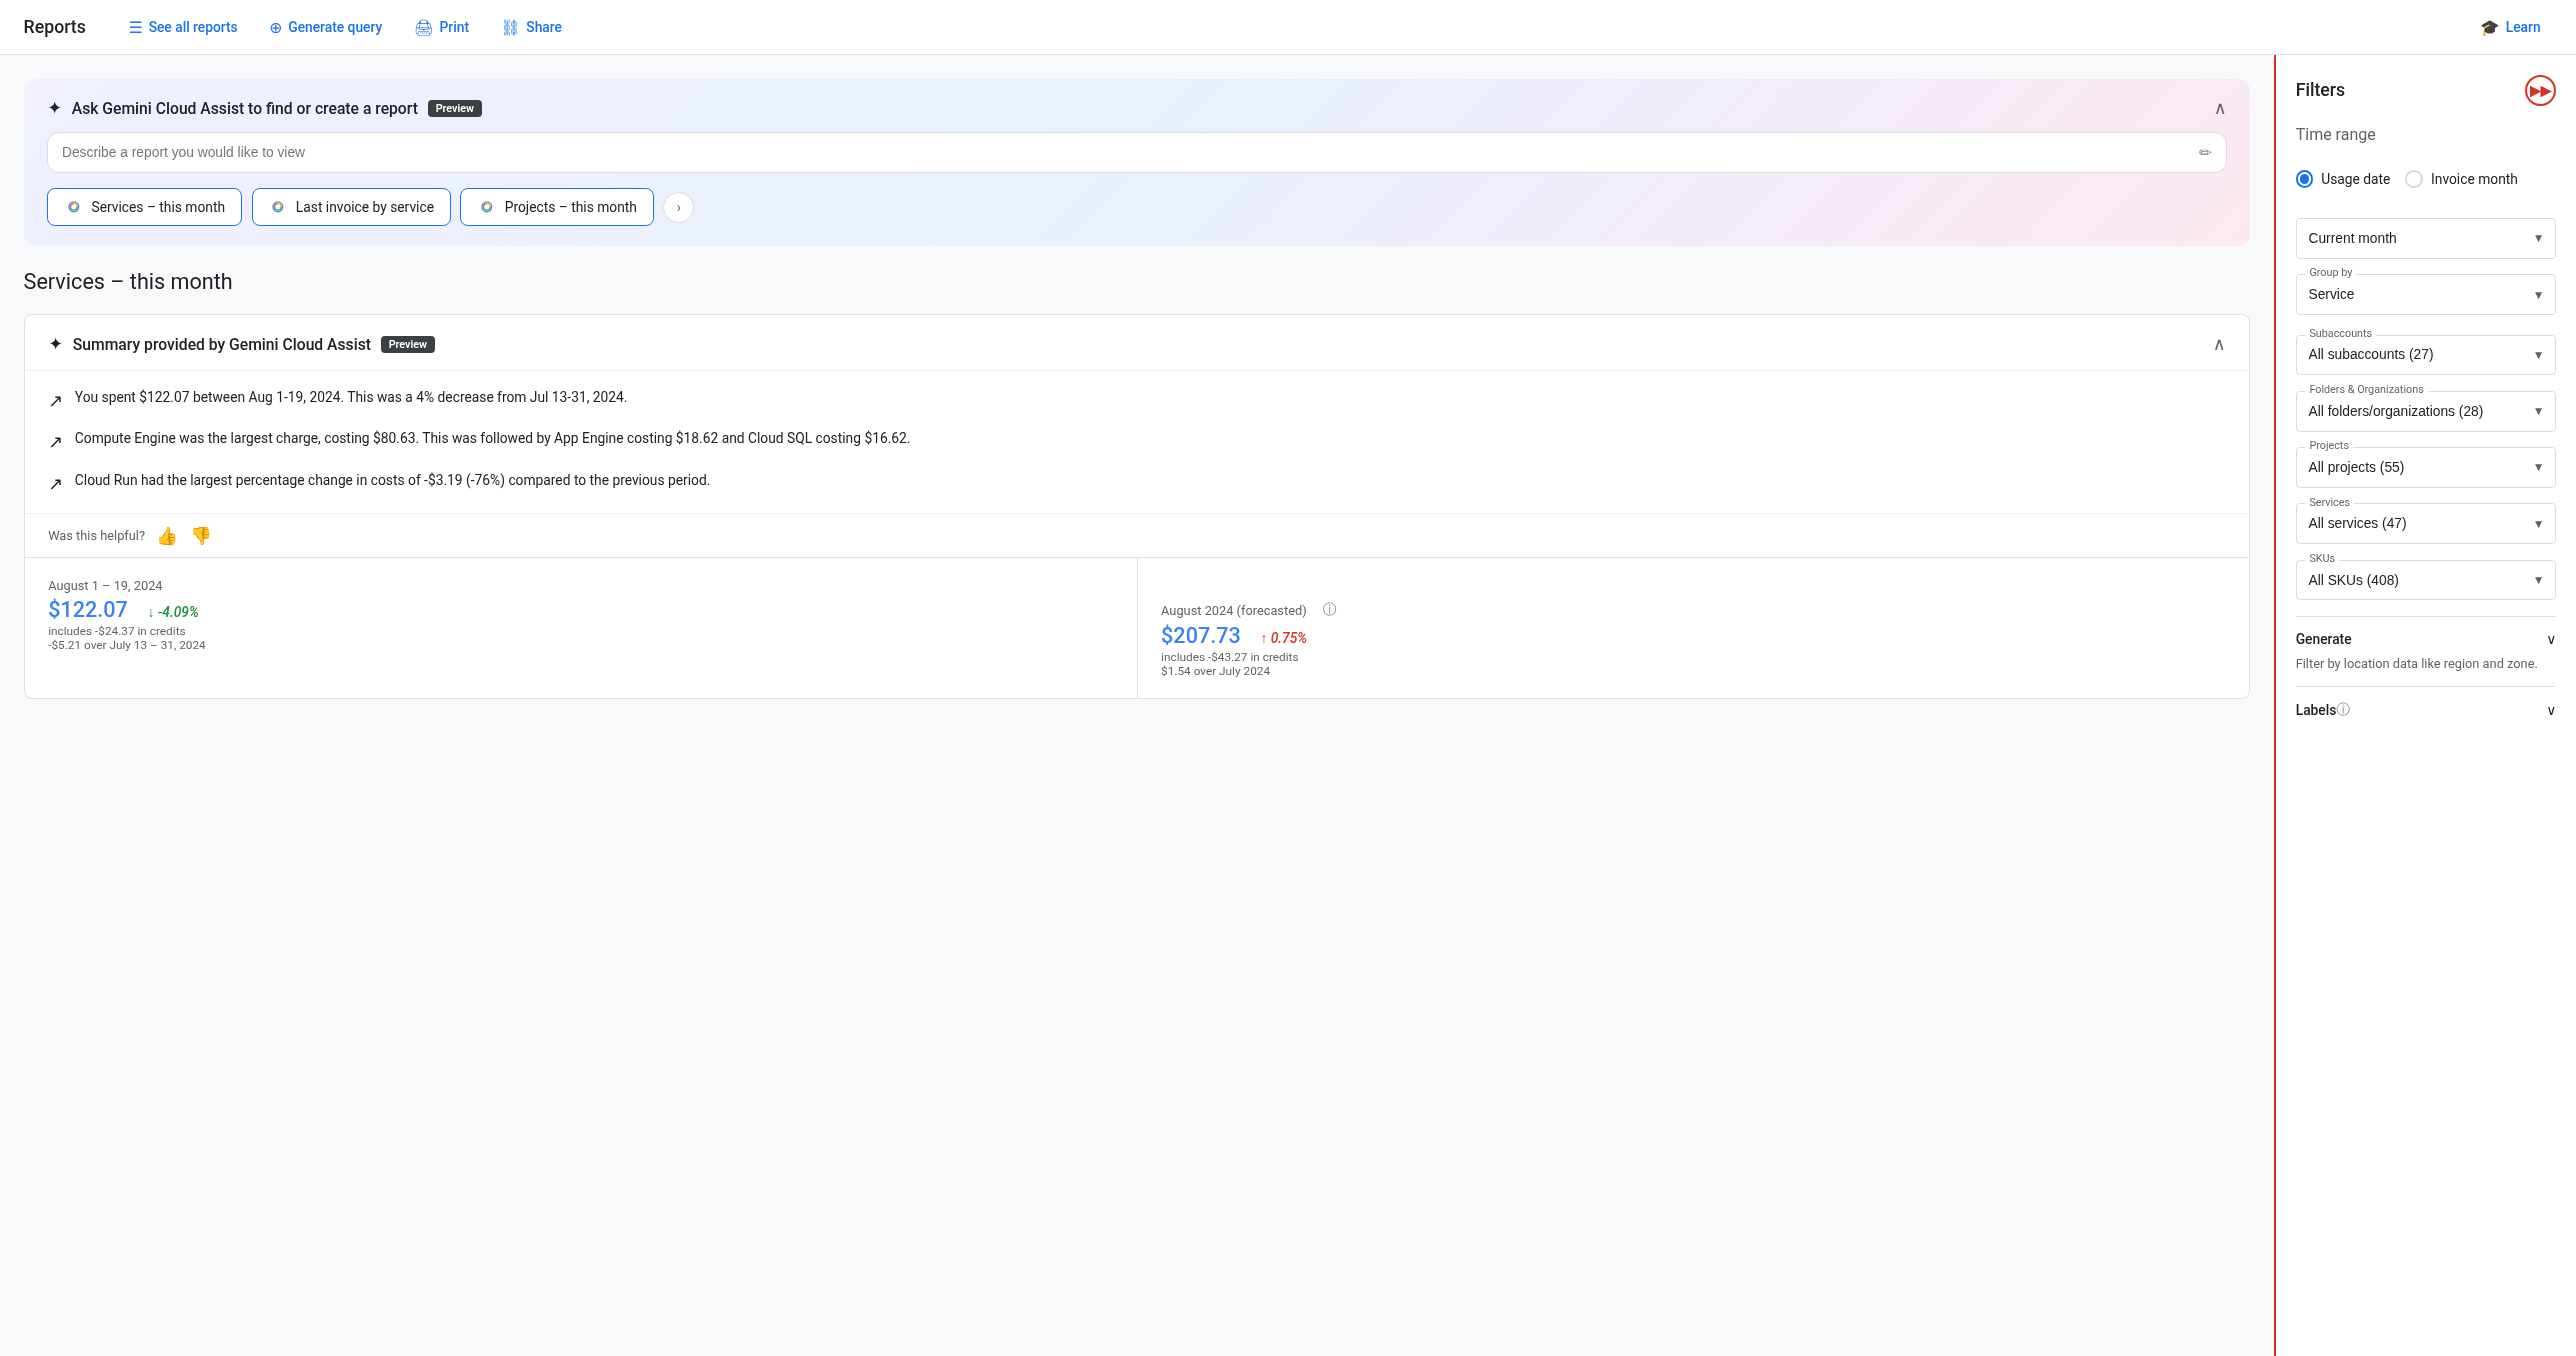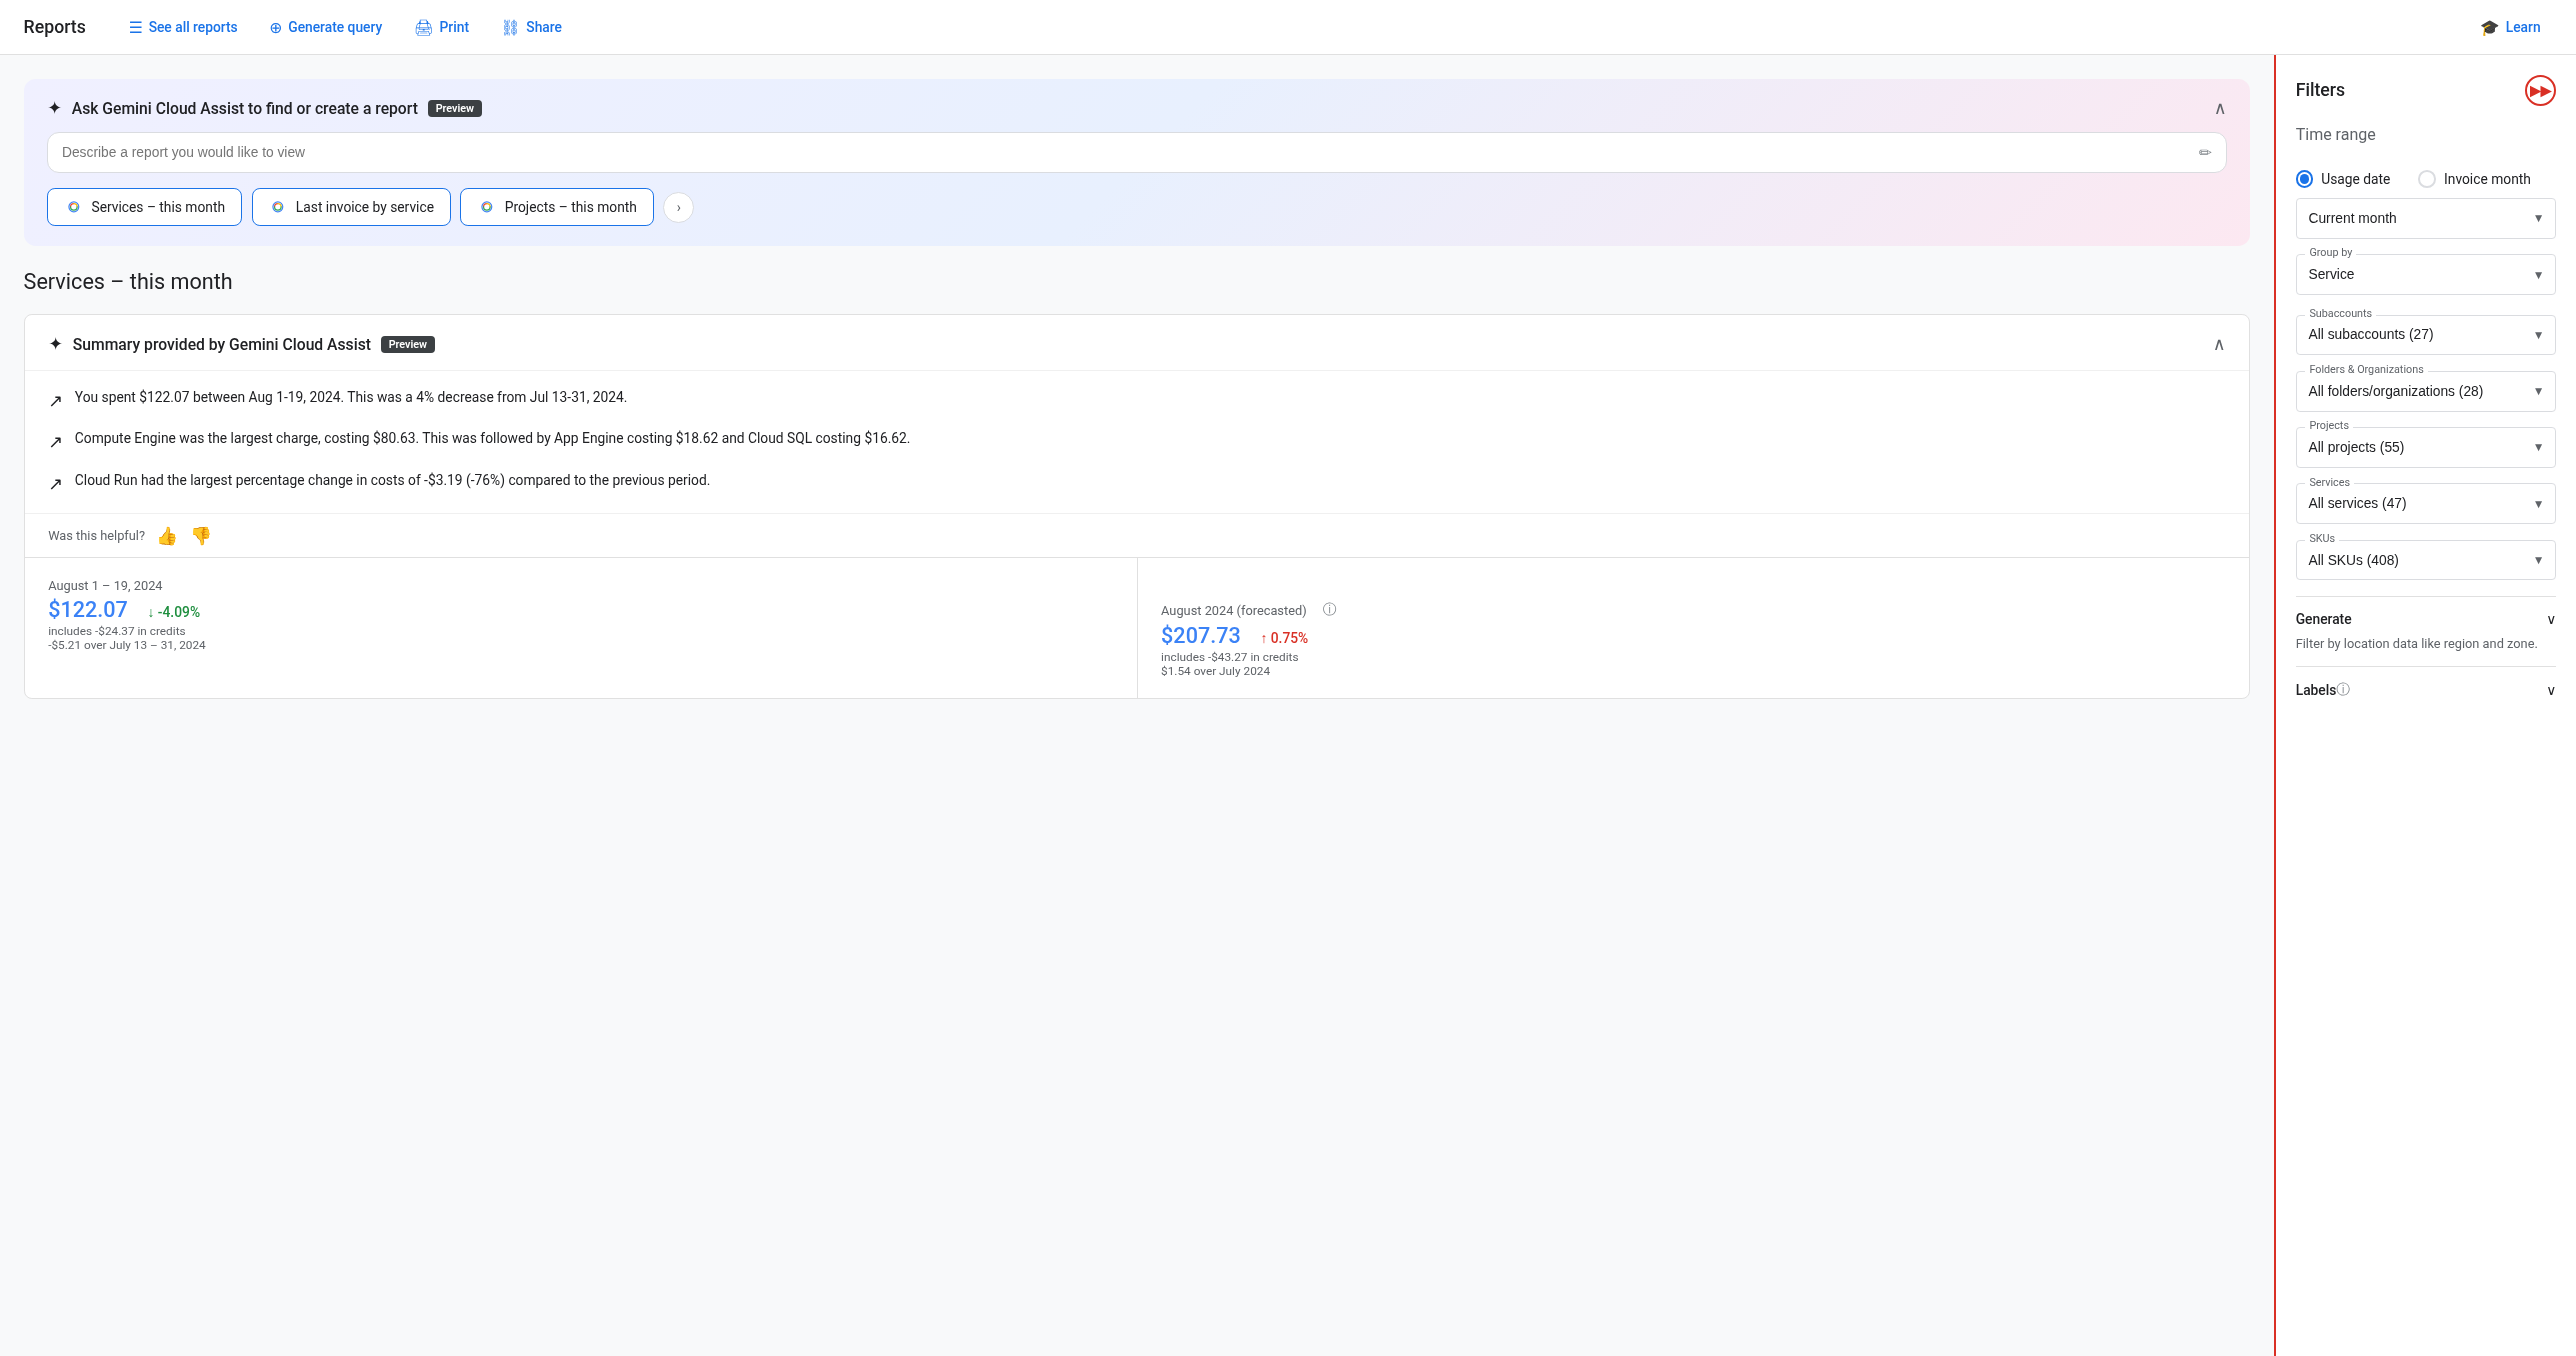--- a/index.html
+++ b/index.html
@@ -254,20 +254,21 @@
       margin-bottom: 2px;
     }
     .stat-sub {
       font-size: 11.8px;
       color: #5f6368;
     }
     .stat-change {
       font-size: 13.8px;
       font-weight: 500;
       margin-bottom: 2px;
+      font-style: italic;
     }
     .stat-change.down { color: #1e8e3e; }
     .stat-change.up { color: #d93025; }
     .stat-change-sub {
       font-size: 11.8px;
       color: #5f6368;
     }
     .stat-top-row {
       display: flex;
       align-items: baseline;
@@ -312,22 +313,22 @@
     .filter-section {
       margin-bottom: 19.7px;
     }
     .filter-section-label {
       font-size: 16px;
       color: #5f6368;
       margin-bottom: 26px;
     }
     .radio-group {
       display: flex;
-      gap: 28px;
-      margin-bottom: 10px;
+      gap: 15px;
+      margin-bottom: 30px;
     }
     .radio-option {
       display: flex;
       align-items: center;
       gap: 7.9px;
       cursor: pointer;
       font-size: 13.8px;
     }
     .radio-circle {
       width: 17.7px;

